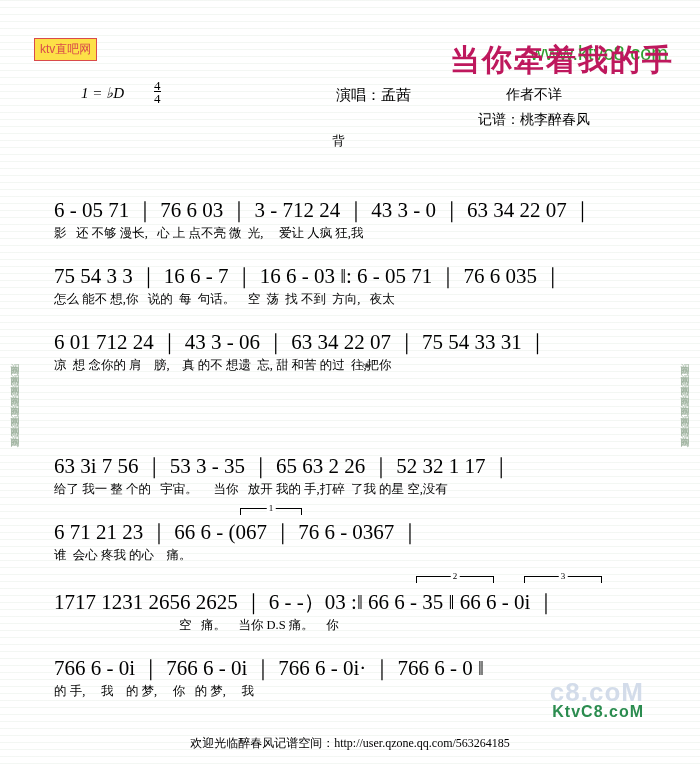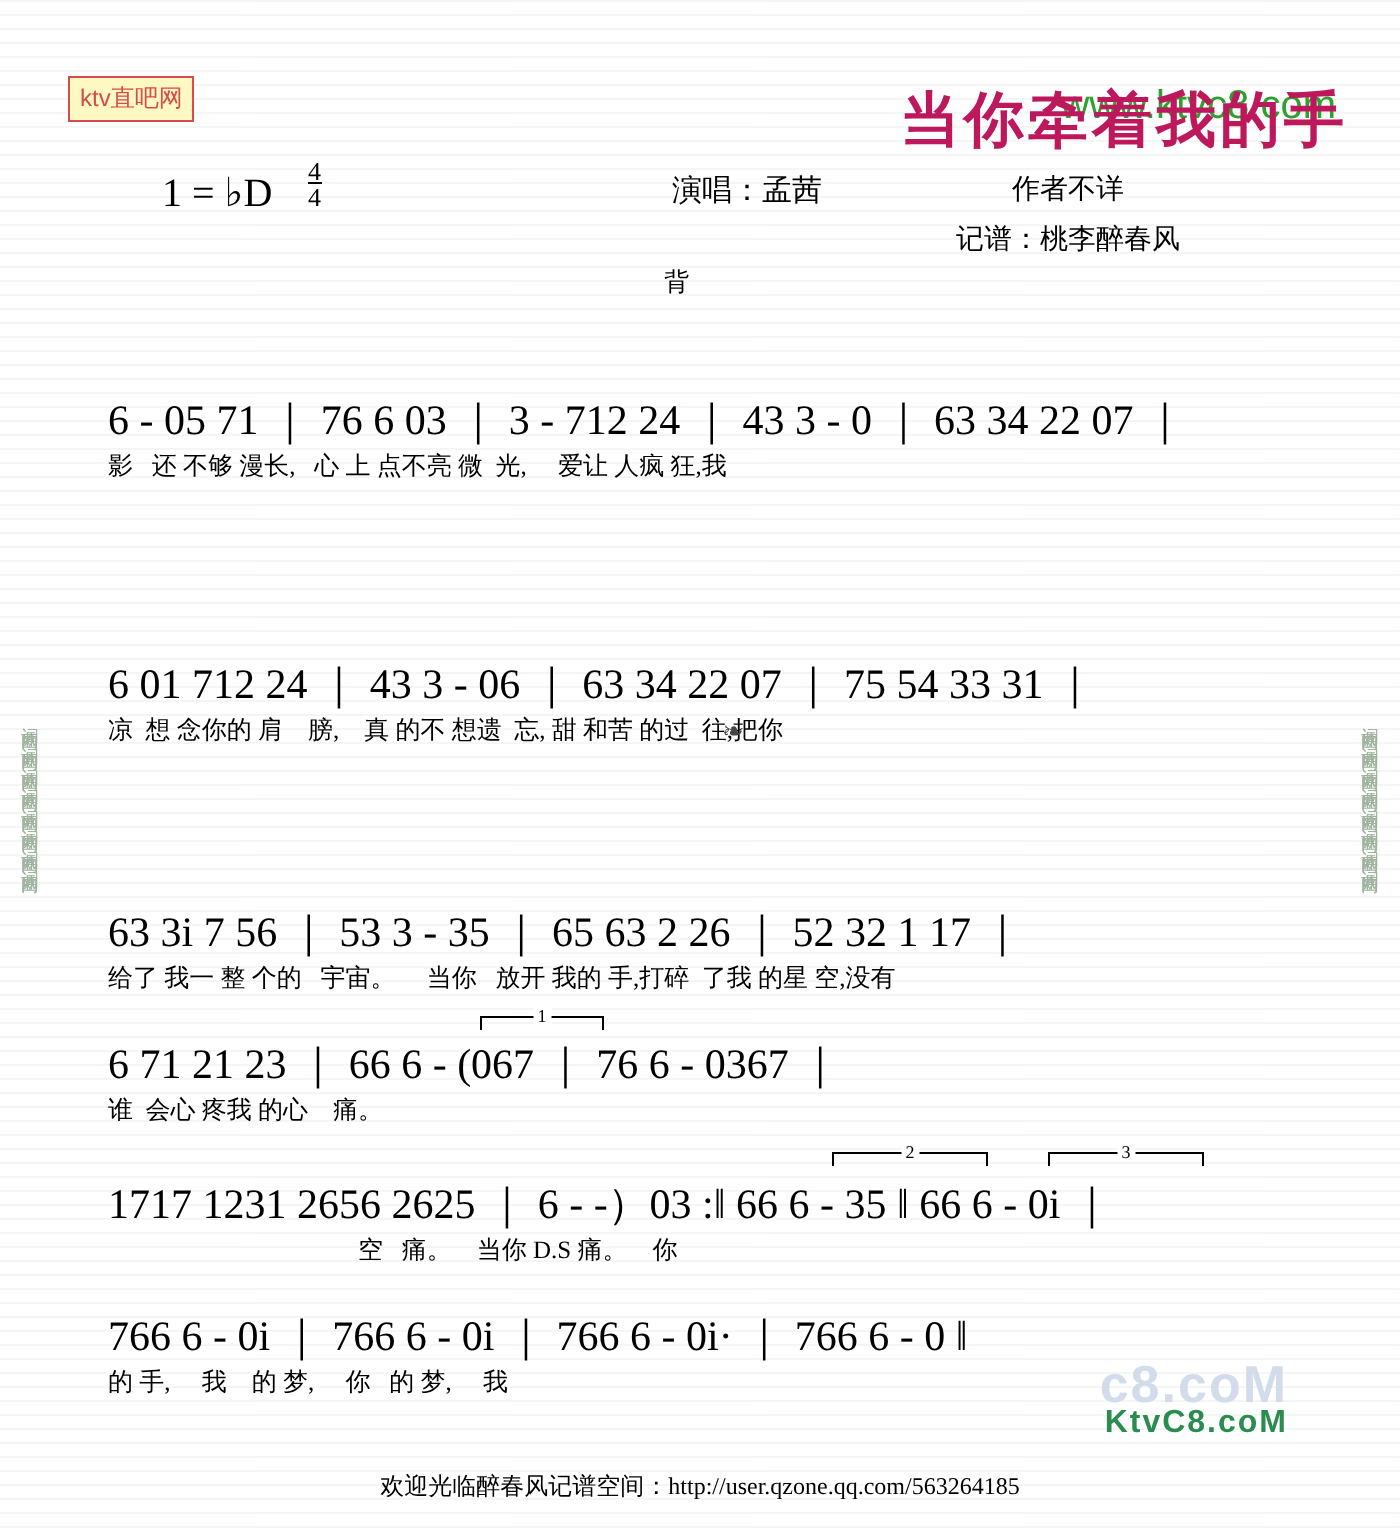--- a/index.html
+++ b/index.html
@@ -29,21 +29,21 @@
   .side-col.right{right:2px;}
   .sheet{
     position:absolute;left:26px;top:0;width:648px;height:770px;
   }
   .wm-left{
     position:absolute;left:8px;top:38px;
     border:1px solid #d94b4b;
     color:#d94b4b;font-size:12px;
     padding:2px 5px;
     font-family:"Liberation Sans", sans-serif;
-    background:#fef9c3;
+    background:#fde047;
   }
   .wm-right{
     position:absolute;right:6px;top:42px;
     color:#2ea02e;font-size:20px;
     font-family:"Liberation Sans", sans-serif;
   }
   .title{
     position:absolute;left:0;right:0;top:40px;
     text-align:right;
     font-size:30px;font-weight:bold;color:#be185d;
@@ -55,21 +55,22 @@
     font-size:15px;
   }
   .credit1{
     position:absolute;left:480px;top:86px;font-size:14px;
   }
   .credit2{
     position:absolute;left:452px;top:111px;font-size:14px;
   }
   .keysig{
     position:absolute;left:55px;top:84px;
-    font-size:20px;
+    font-size:15px;
+    font-style:italic;
   }
   .meter{
     position:absolute;left:128px;top:80px;
     font-size:13px;line-height:11px;text-align:center;
   }
   .meter .num{display:block;}
   .meter .den{display:block;border-top:1px solid #000;padding-top:1px;}
 
   
   .system{
@@ -152,20 +153,24 @@
 
   <div class="system" style="top:130px;">
     <div class="lyrics">                                                                                         背</div>
   </div>
 
   <div class="system" style="top:196px;">
     <div class="notes">6 - 05 71 ｜ 76 6 03 ｜ 3 - 712 24 ｜ 43 3 - 0 ｜ 63 34 22 07 ｜</div>
     <div class="lyrics">影   还 不够 漫长,   心 上 点不亮 微  光,     爱让 人疯 狂,我</div>
   </div>
 
+  <div class="system" style="top:262px;">
+    <div class="notes">75 54 3 3 ｜ 16 6 - 7 ｜ 16 6 - 03 ‖: 6 - 05 71 ｜ 76 6 035 ｜</div>
+    <div class="lyrics">怎么 能不 想,你   说的  每  句话。    空  荡  找 不到  方向,   夜太</div>
+  </div>
 
   <div class="system" style="top:328px;">
     <div class="notes">6 01 712 24 ｜ 43 3 - 06 ｜ 63 34 22 07 ｜ 75 54 33 31 ｜</div>
     <div class="lyrics">凉  想 念你的 肩    膀,    真 的不 想遗  忘, 甜 和苦 的过  往,把你</div>
   </div>
 
   <div class="bird">❧</div>
 
 
   <div class="system" style="top:452px;">

